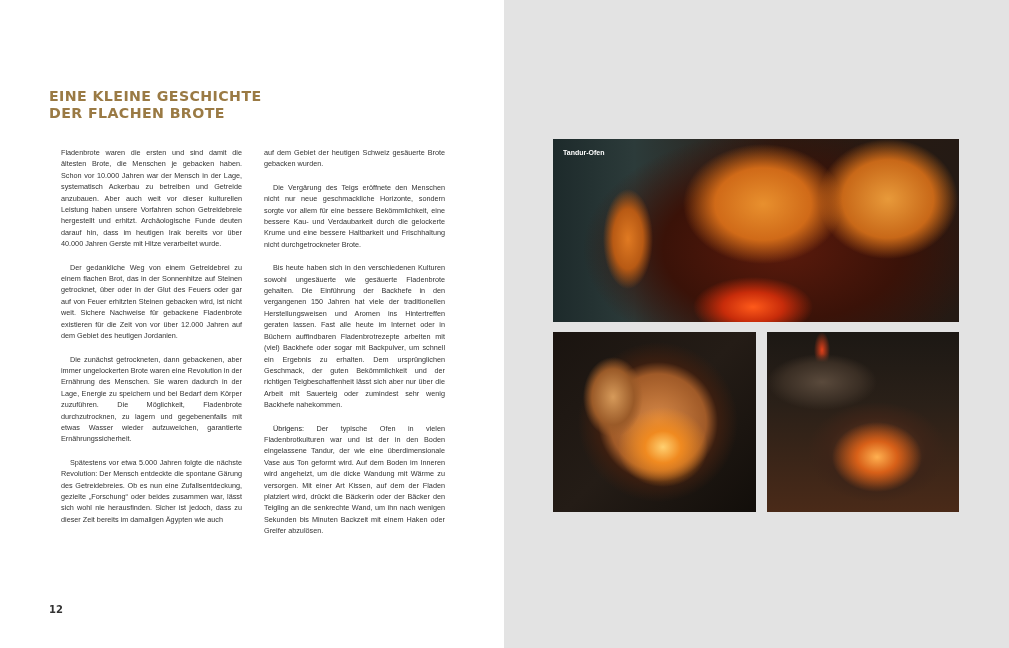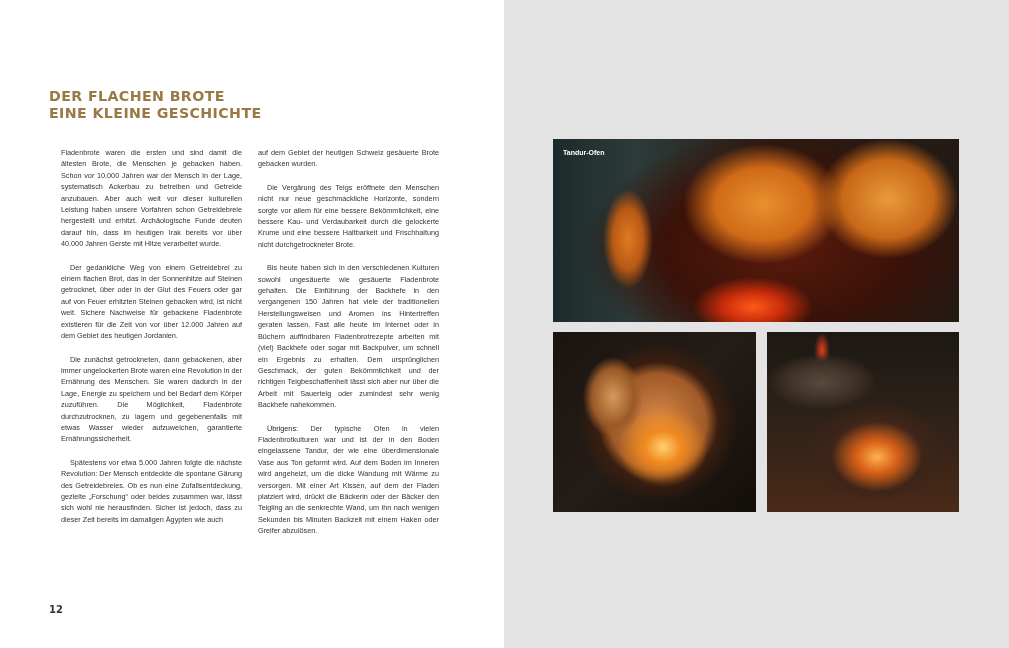--- a/index.html
+++ b/index.html
@@ -5,21 +5,21 @@
   html, body { margin:0; padding:0; }
   body { width:1009px; height:648px; position:relative; overflow:hidden; background:#ffffff; font-family:"Liberation Sans", sans-serif; }
   .left-page { position:absolute; left:0; top:0; width:504px; height:648px; background:#ffffff; }
   .right-page { position:absolute; left:504px; top:0; width:505px; height:648px; background:#e3e3e3; }
   .heading { position:absolute; left:49px; top:88px; width:260px; margin:0; color:#9a7a44; font-family:"DejaVu Sans", sans-serif; font-weight:bold; font-size:14.2px; line-height:17px; letter-spacing:0.4px; }
   .heading span { display:block; }
   .col { position:absolute; top:135px; width:205px; font-family:"Liberation Sans", sans-serif; font-size:7.25px; line-height:11.4px; color:#333; text-align:justify; }
   .col p { margin:12px; text-indent:0; }
   .col p.ind { text-indent:9px; }
   .col-left { left:49px; }
-  .col-right { left:246px; }
+  .col-right { left:252px; }
   .col b { font-weight:normal; color:#222; }
   .page-number { position:absolute; left:49px; top:604px; font-family:"DejaVu Sans", sans-serif; font-weight:bold; font-size:10px; color:#333; }
   .photo { position:absolute; overflow:hidden; }
   .photo-top { left:553px; top:139px; width:406px; height:183px;
     background:
       radial-gradient(ellipse 80px 60px at 210px 65px, #e8902e 0%, #d06a18 60%, rgba(0,0,0,0) 100%),
       radial-gradient(ellipse 70px 60px at 335px 60px, #e89a3a 0%, #c86818 65%, rgba(0,0,0,0) 100%),
       radial-gradient(ellipse 25px 50px at 75px 100px, #e07a22 0%, #b85a14 60%, rgba(0,0,0,0) 100%),
       radial-gradient(ellipse 60px 30px at 200px 168px, #ff5a1a 0%, #c82c0a 50%, rgba(0,0,0,0) 100%),
       radial-gradient(ellipse 200px 120px at 230px 110px, #5a1a0c 0%, #3a1208 60%, rgba(0,0,0,0) 100%),
@@ -40,22 +40,22 @@
       radial-gradient(ellipse 45px 35px at 110px 125px, #ffb050 0%, #d86018 45%, rgba(0,0,0,0) 100%),
       radial-gradient(ellipse 70px 50px at 110px 120px, #6a3a20 0%, #3c2418 70%, rgba(0,0,0,0) 100%),
       linear-gradient(180deg, #1c1814 0%, #2a2018 40%, #4a2a18 100%);
   }
 </style>
 </head>
 <body>
 
 <div class="left-page">
   <h1 class="heading">
+    <span>EINE KLEINE GESCHICHTE</span>
     <span>DER FLACHEN BROTE</span>
-    <span>EINE KLEINE GESCHICHTE</span>
   </h1>
 
   <div class="col col-left">
     <p>Fladenbrote waren die ersten und sind damit die ältesten Brote, die Menschen je gebacken haben. Schon vor 10.000 Jahren war der Mensch in der Lage, systematisch Ackerbau zu betreiben und Getreide anzubauen. Aber auch weit vor dieser kulturellen Leistung haben unsere Vorfahren schon Getreidebreie hergestellt und erhitzt. Archäologische Funde deuten darauf hin, dass im heutigen Irak bereits vor über 40.000 Jahren Gerste mit Hitze verarbeitet wurde.</p>
     <p class="ind">Der gedankliche Weg von einem Getreidebrei zu einem flachen Brot, das in der Sonnenhitze auf Steinen getrocknet, über oder in der Glut des Feuers oder gar auf von Feuer erhitzten Steinen gebacken wird, ist nicht weit. Sichere Nachweise für gebackene Fladenbrote existieren für die Zeit von vor über 12.000 Jahren auf dem Gebiet des heutigen Jordanien.</p>
     <p class="ind">Die zunächst getrockneten, dann gebackenen, aber immer ungelockerten Brote waren eine Revolution in der Ernährung des Menschen. Sie waren dadurch in der Lage, Energie zu speichern und bei Bedarf dem Körper zuzuführen. Die Möglichkeit, Fladenbrote durchzutrocknen, zu lagern und gegebenenfalls mit etwas Wasser wieder aufzuweichen, garantierte Ernährungssicherheit.</p>
     <p class="ind">Spätestens vor etwa 5.000 Jahren folgte die nächste Revolution: Der Mensch entdeckte die spontane Gärung des Getreidebreies. Ob es nun eine Zufallsentdeckung, gezielte „Forschung“ oder beides zusammen war, lässt sich wohl nie herausfinden. Sicher ist jedoch, dass zu dieser Zeit bereits im damaligen Ägypten wie auch</p>
   </div>
 
   <div class="col col-right">

